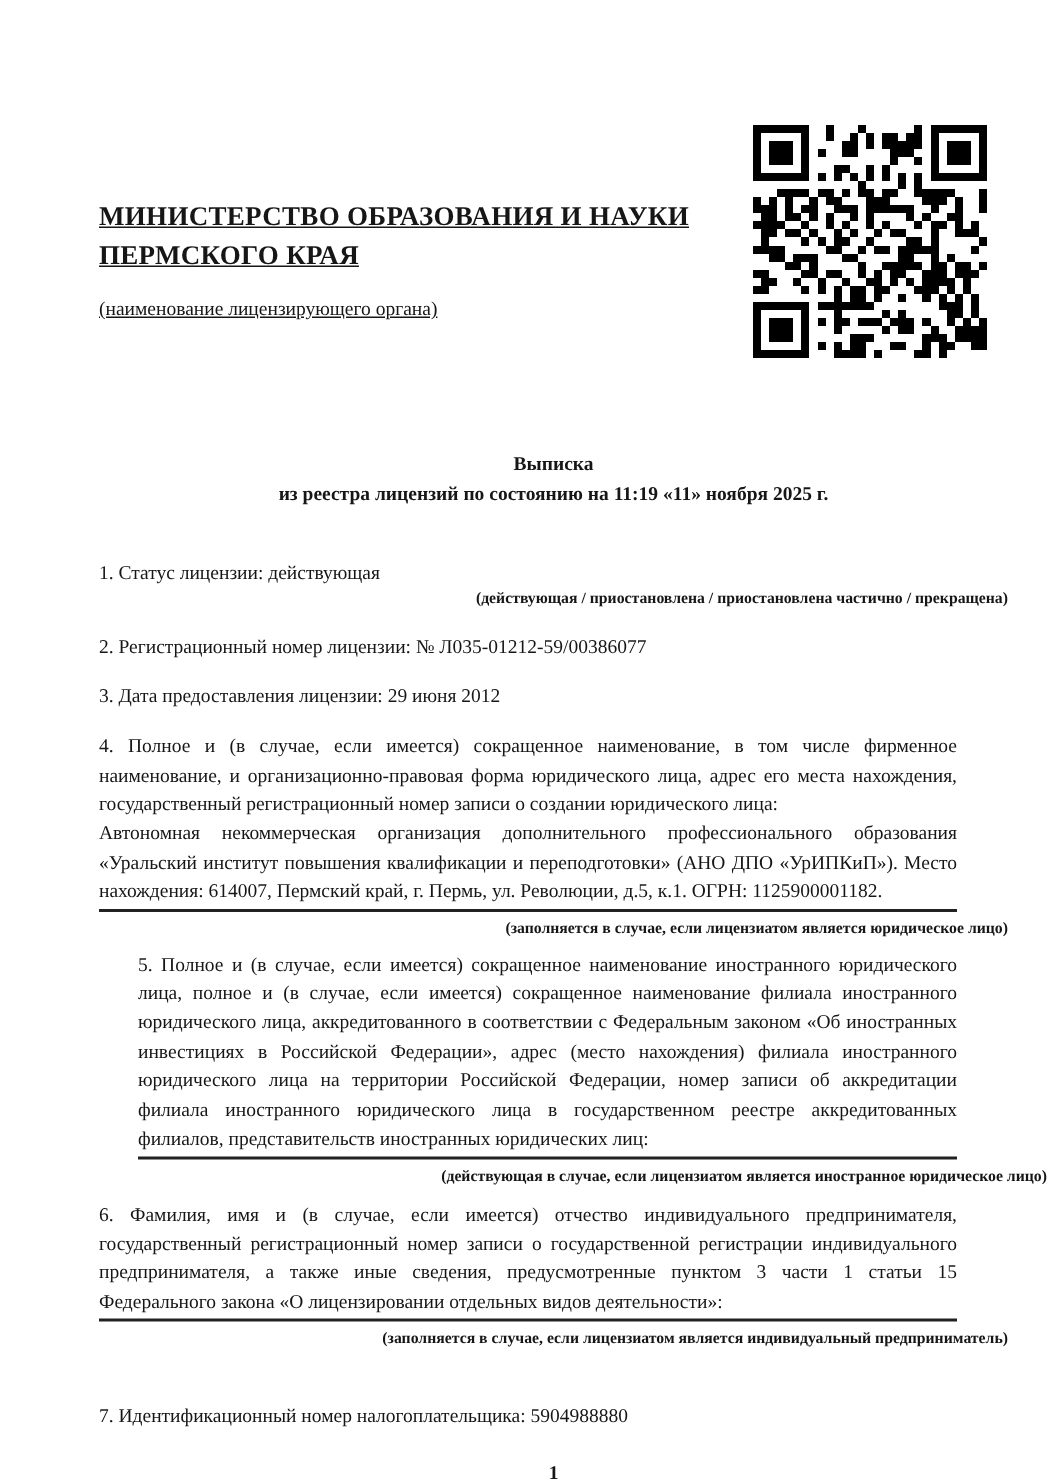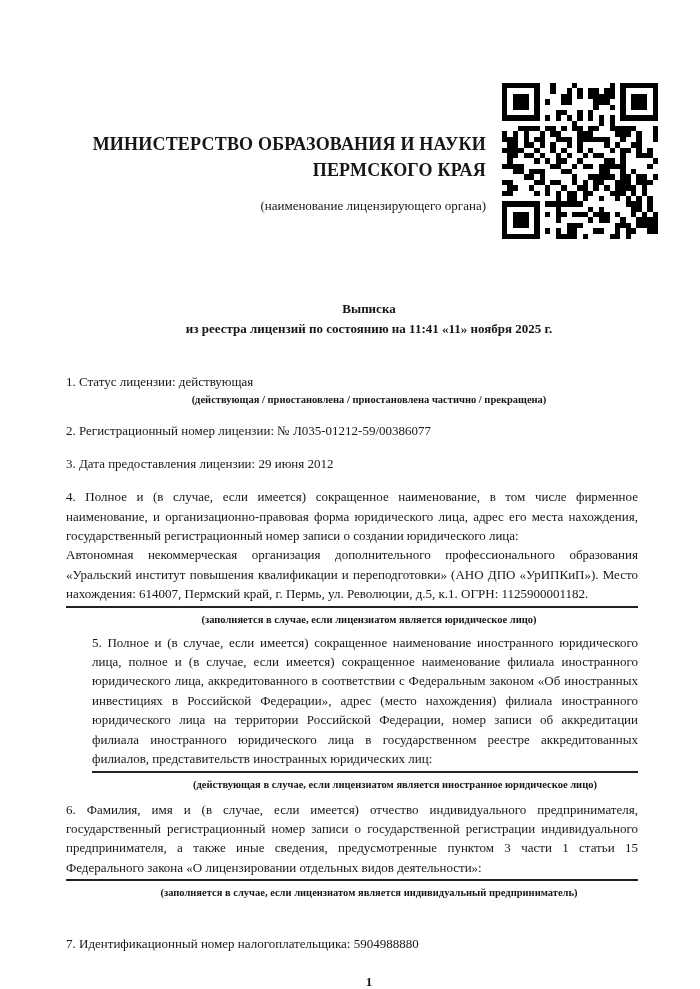--- a/index.html
+++ b/index.html
@@ -4,36 +4,36 @@
 <style>
   html,body { margin:0; padding:0; }
   body {
     width:700px; height:989px; background:#ffffff;
     font-family:"Liberation Serif","DejaVu Serif",serif;
     font-size:13px; line-height:19.4px; color:#161616;
   }
   .page { position:relative; width:700px; height:989px; overflow:hidden; background:#fff; }
 
   
-  .authority { position:absolute; top:131px; left:66px; width:420px; text-align:right; }
+  .authority { position:absolute; top:131px; left:66px; width:420px; text-align:left;text-decoration:underline; }
   .authority-name { font-weight:bold; font-size:18px; line-height:26px; letter-spacing:0.2px; }
   .authority-caption { font-size:13px; line-height:14px; margin-top:16px; }
   .qr { position:absolute; left:502px; top:83px; width:156px; height:156px; }
   .qr svg { display:block; width:156px; height:156px; }
 
   
   .content { padding:299px 62px 0 66px; }
   .centered-wide { width:606px; margin-right:-34px; text-align:center;font-weight:bold; }
 
   .doc-title div { line-height:19.5px; }
 
   .item-label { line-height:19.4px; }
   .para { text-align:justify; }
   .rule { height:2px; background:#222; margin-top:2px; }
-  .item-note { font-size:10.5px; line-height:14px; margin-top:5px; }
+  .item-note { font-size:10.5px; line-height:14px; margin-top:5px;text-align:right; }
   .s1 { margin-top:34px; }
   .s1 .item-note { margin-top:2px; }
   .s2 { margin-top:14px; }
   .s3 { margin-top:13px; }
   .s4 { margin-top:14px; }
   .s5 { margin-top:6px;margin-left:26px; }
   .s6 { margin-top:8px; }
   .s7 { margin-top:34px; }
   .page-number { margin-top:18px; font-size:13px; }
 </style>
@@ -449,21 +449,21 @@
         <rect x="20" y="28" width="1" height="1" fill="#000000"></rect>
         <rect x="21" y="28" width="1" height="1" fill="#000000"></rect>
         <rect x="23" y="28" width="1" height="1" fill="#000000"></rect>
       </svg>
   </div>
 
   <div class="content">
 
     <div class="doc-title centered-wide">
       <div>Выписка</div>
-      <div>из реестра лицензий по состоянию на 11:41 «11» ноября 2025 г.</div>
+      <div>из реестра лицензий по состоянию на 11:19 «11» ноября 2025 г.</div>
     </div>
 
     <section class="s1">
       <div class="item-label">1. Статус лицензии: действующая</div>
       <div class="item-note centered-wide">(действующая / приостановлена / приостановлена частично / прекращена)</div>
     </section>
 
     <section class="s2">
       <div class="item-label">2. Регистрационный номер лицензии: № Л035-01212-59/00386077</div>
     </section>

